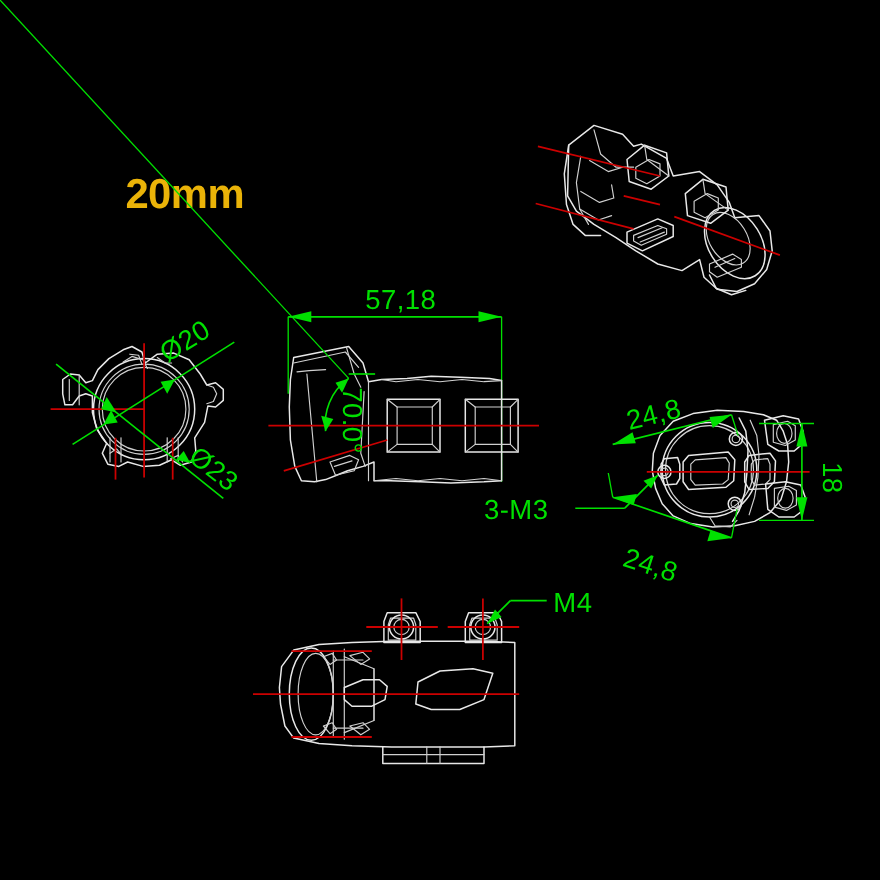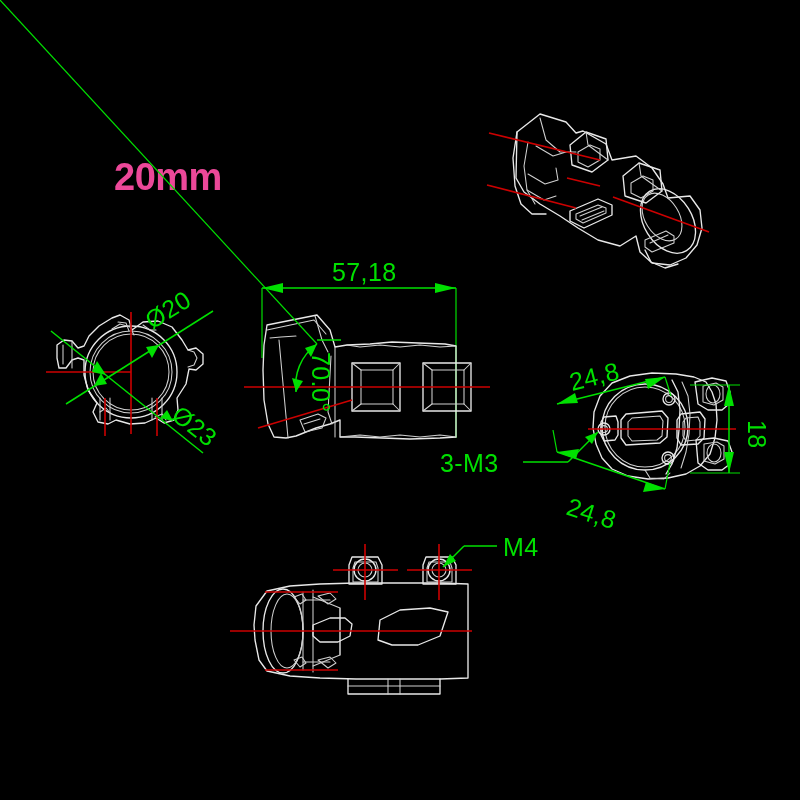--- a/index.html
+++ b/index.html
@@ -64,21 +64,21 @@
     stroke: none;
   }
   .dim-text {
     fill: #00e000;
     font-family: "Liberation Sans", sans-serif;
     font-size: 25px;
     letter-spacing: 0.4px;
   }
   .scale-label {
     position: absolute;
-    color: #ec4899;
+    color: #eab308;
     font-family: "Liberation Sans", sans-serif;
     font-weight: bold;
     font-size: 38px;
     letter-spacing: -0.5px;
     line-height: 1;
     white-space: nowrap;
   }
 </style>
 </head>
 <body>

